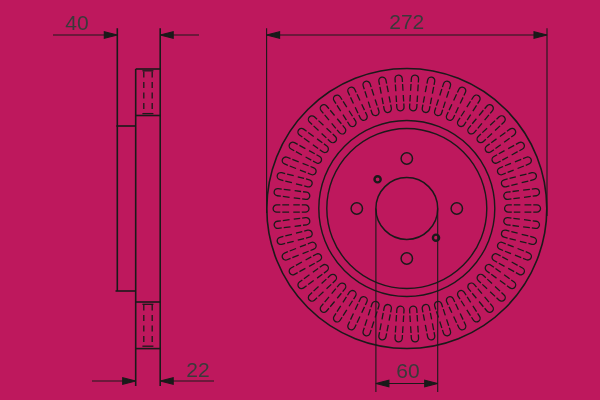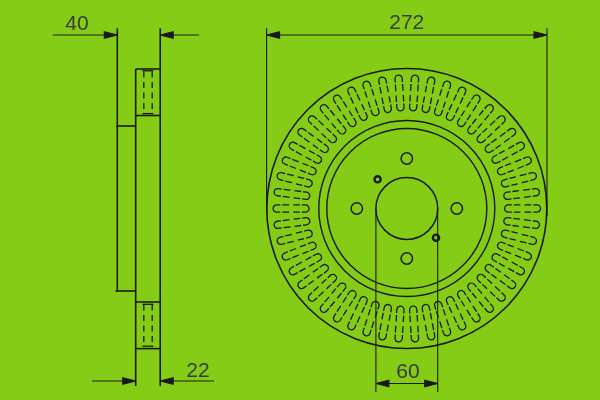--- a/index.html
+++ b/index.html
@@ -8,21 +8,21 @@
     width: 600px;
     height: 400px;
     background: #ffffff;
     overflow: hidden;
     font-family: "Liberation Sans", sans-serif;
   }
   #stage {
     position: relative;
     width: 600px;
     height: 400px;
-    background: #84cc16;
+    background: #be185d;
   }
   svg { display: block; }
   text.dim-label {
     font-family: "Liberation Sans", sans-serif;
     font-size: 21px;
     fill: #3a3a3a;
   }
 </style>
 </head>
 <body>

